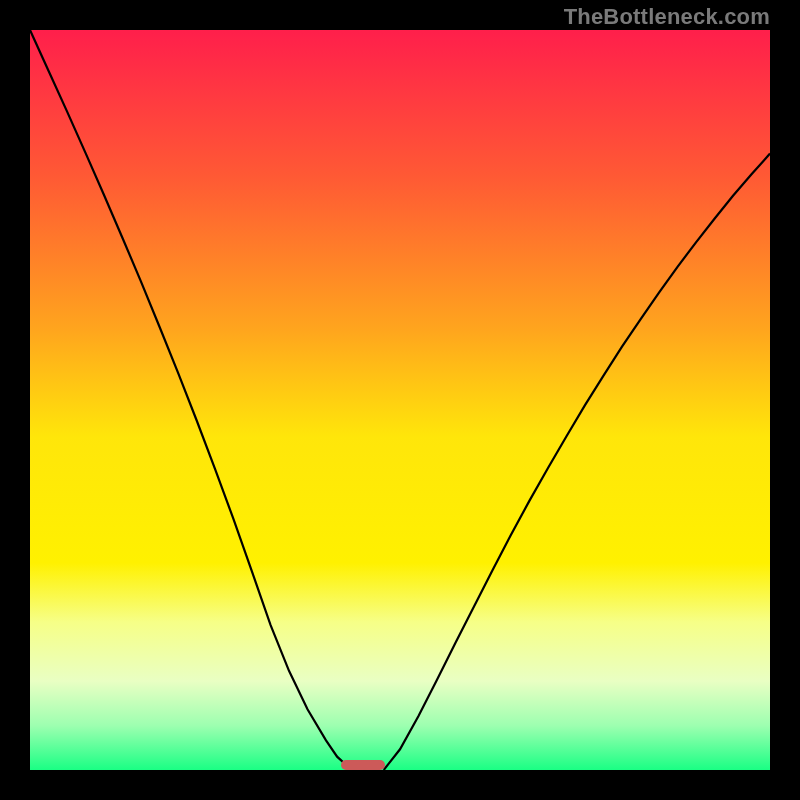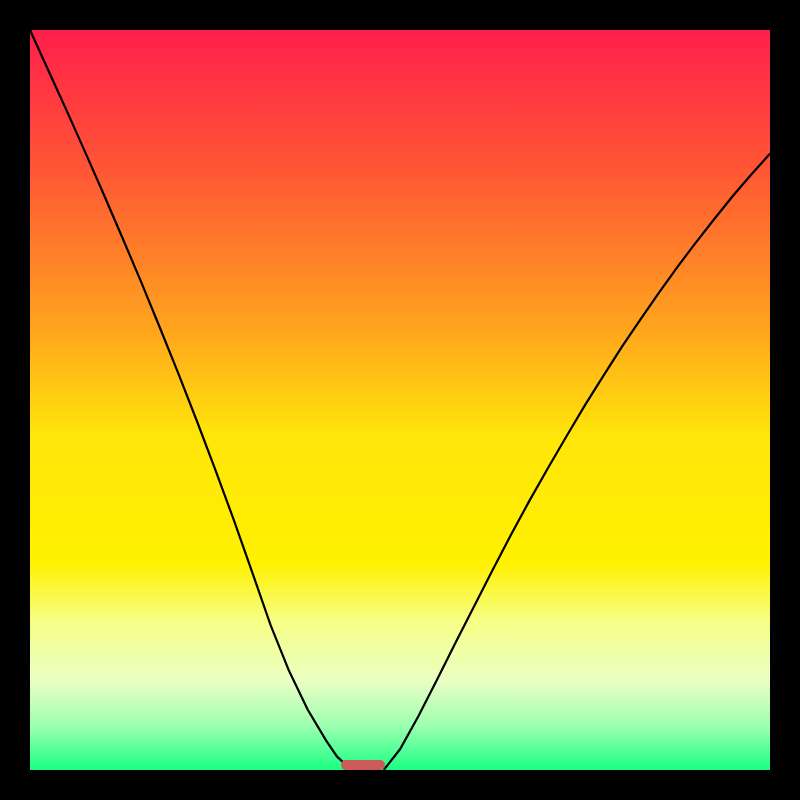--- a/index.html
+++ b/index.html
@@ -70,13 +70,14 @@
     </svg>
 
     <svg class="curve" viewBox="0 0 100 100" preserveAspectRatio="none">
       <path id="path-left" fill="none" stroke="#000" stroke-width="2.2" vector-effect="non-scaling-stroke" d="M0.000 0.000 L2.500 5.500 L5.000 11.000 L7.500 16.600 L10.000 22.300 L12.500 28.100 L15.000 34.000 L17.500 40.100 L20.000 46.300 L22.500 52.700 L25.000 59.300 L27.500 66.100 L30.000 73.200 L32.500 80.400 L35.000 86.600 L37.500 91.800 L40.000 96.000 L41.500 98.200 L42.700 99.300 L43.200 100.000"></path>
       <path id="path-right" fill="none" stroke="#000" stroke-width="2.2" vector-effect="non-scaling-stroke" d="M47.800 100.000 L48.500 99.100 L50.000 97.200 L52.500 92.700 L55.000 87.800 L57.500 82.800 L60.000 77.900 L62.500 73.000 L65.000 68.200 L67.500 63.600 L70.000 59.200 L72.500 54.900 L75.000 50.700 L77.500 46.700 L80.000 42.800 L82.500 39.100 L85.000 35.500 L87.500 32.000 L90.000 28.700 L92.500 25.500 L95.000 22.400 L97.500 19.500 L100.000 16.700"></path>
     </svg>
 
     <div class="marker" id="zone-marker" style="left: 42%; width: 6%; bottom: 0px; height: 1.4%; background: rgb(204, 90, 89);"></div>
   </div>
 
+  <div class="watermark">TheBottleneck.com</div>
 </div>
 
 </body></html>

